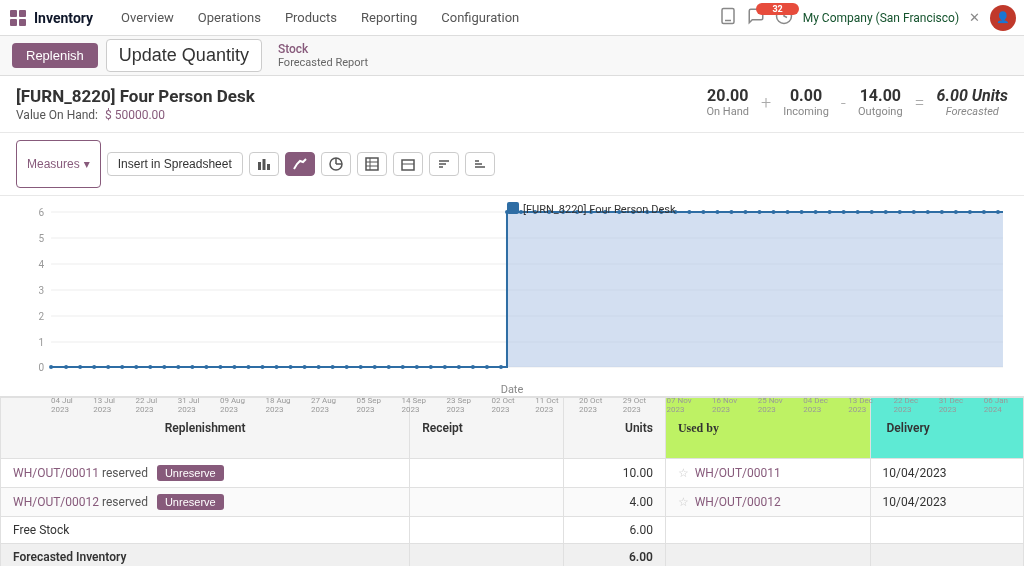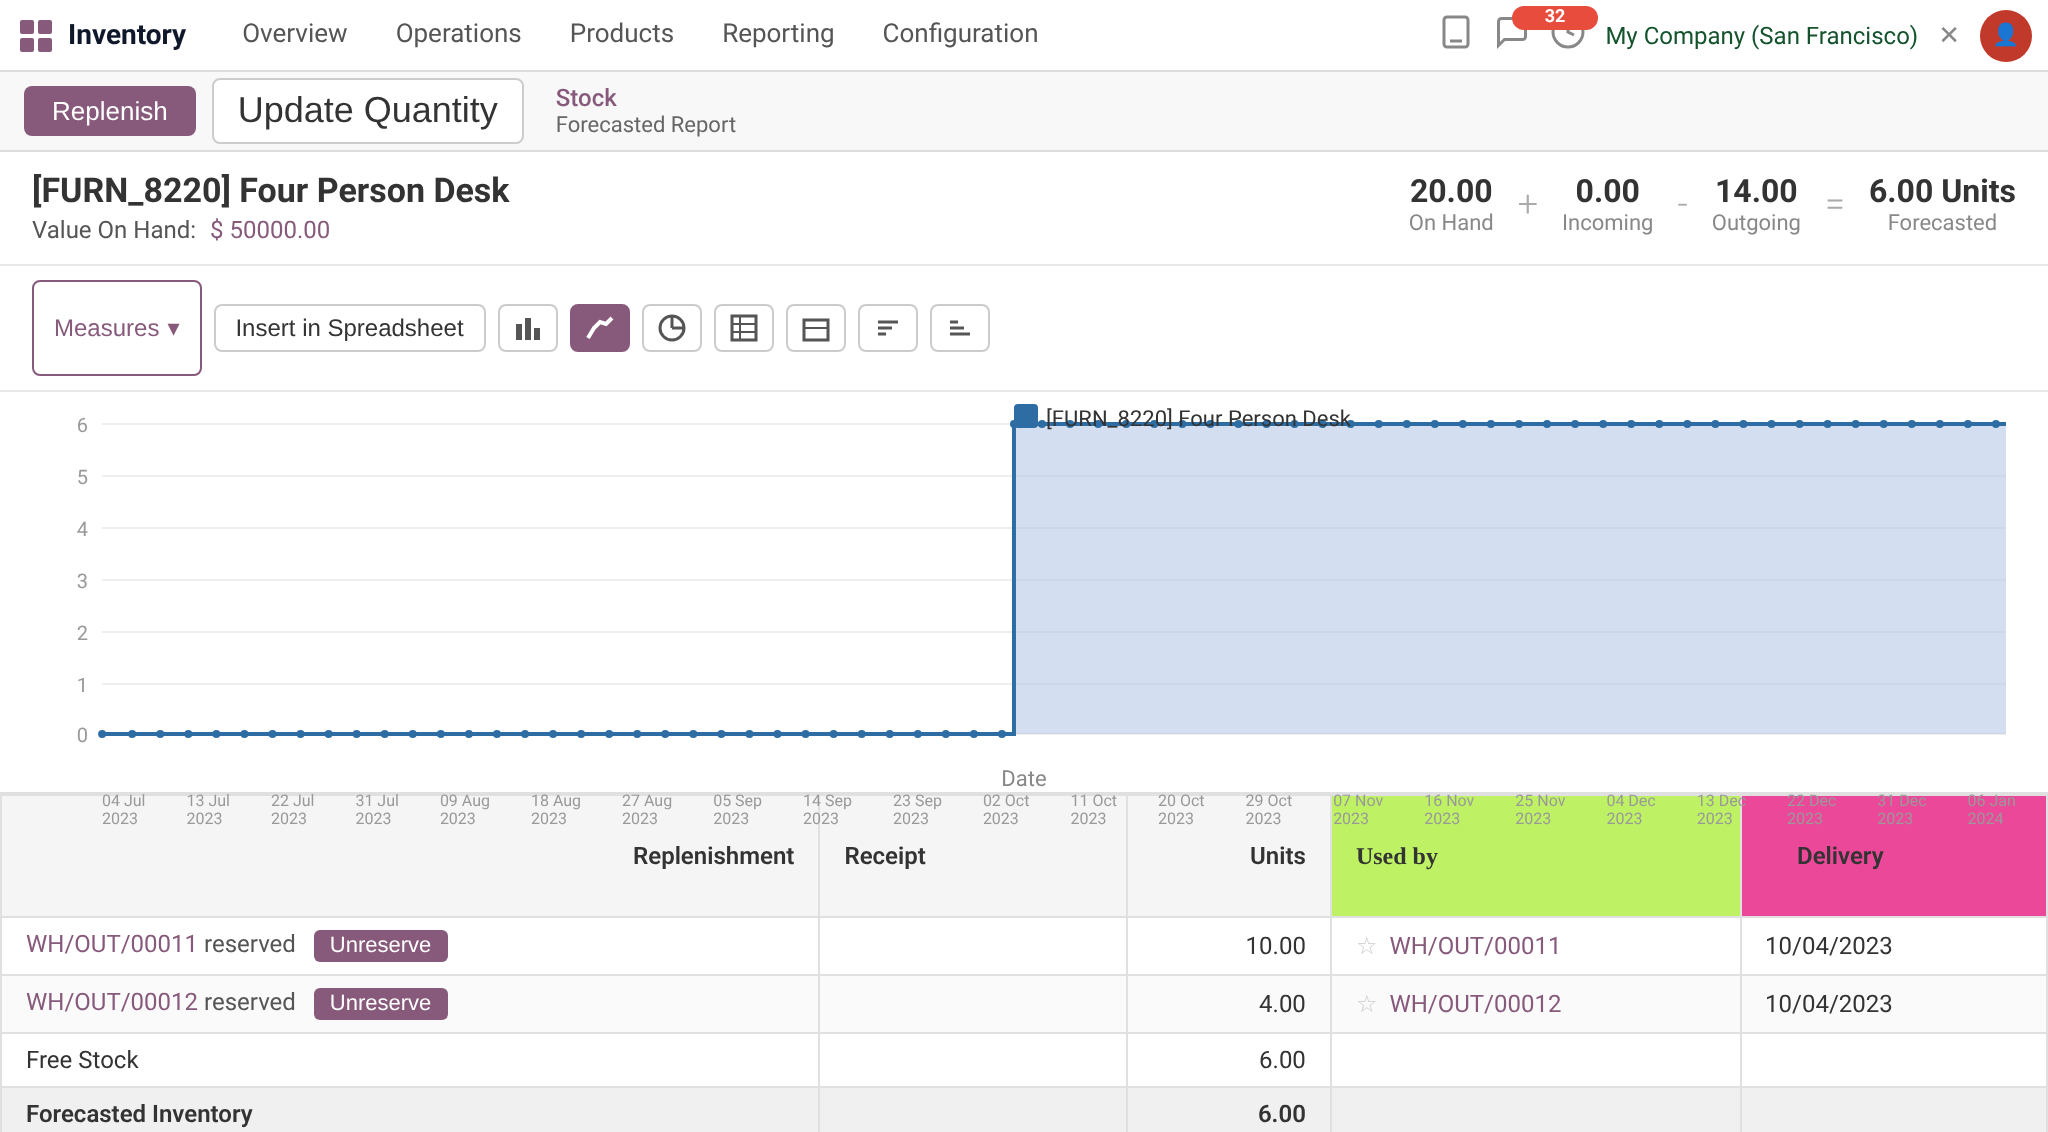--- a/index.html
+++ b/index.html
@@ -91,21 +91,21 @@
     <div style="text-align:center;">
       <div style="font-weight:700;font-size:16px;color:#333;">0.00</div>
       <div style="font-size:11px;color:#888;">Incoming</div>
     </div>
     <div style="font-size:18px;color:#aaa;font-weight:300;">-</div>
     <div style="text-align:center;">
       <div style="font-weight:700;font-size:16px;color:#333;">14.00</div>
       <div style="font-size:11px;color:#888;">Outgoing</div>
     </div>
     <div style="font-size:18px;color:#aaa;font-weight:300;">=</div>
-    <div style="text-align:center;">
+    <div style="text-align:center;font-style:italic;">
       <div style="font-weight:700;font-size:16px;color:#333;">6.00 Units</div>
       <div style="font-size:11px;color:#888;">Forecasted</div>
     </div>
   </div>
 </div>
 
 <div style="display:flex;align-items:center;gap:6px;padding:7px 16px;border-bottom:1px solid #e8e8e8;">
   <button class="btn-measures">
     <span>Measures</span>
     <span>▾</span>
@@ -287,25 +287,25 @@
       <span>22 Dec<br>2023</span>
       <span>31 Dec<br>2023</span>
       <span>06 Jan<br>2024</span>
   </div>
 </div>
 
 <div style="padding:0;border-top:1px solid #e0e0e0;">
   <table class="data-table" style="width:100%;border-collapse:collapse;font-size:12px;">
     <thead>
       <tr>
-        <th style="background:#f5f5f5;border:1px solid #e0e0e0;padding:23px 12px;text-align:right;font-weight:600;color:#333;width:40%;">Replenishment</th>
+        <th style="background:#f5f5f5;border:1px solid #e0e0e0;padding:23px 12px;text-align:center;font-weight:600;color:#333;width:40%;">Replenishment</th>
         <th style="background:#f5f5f5;border:1px solid #e0e0e0;padding:6px 12px;text-align:left;font-weight:600;color:#333;width:15%;">Receipt</th>
         <th style="background:#f5f5f5;border:1px solid #e0e0e0;padding:6px 12px;text-align:right;font-weight:600;color:#333;width:10%;">Units</th>
         <th style="background:#bef264;border:1px solid #e0e0e0;padding:6px 12px;text-align:left;font-weight:600;color:#333;width:20%;font-family:Liberation Serif, serif;">Used by</th>
-        <th style="background:#ec4899;border:1px solid #e0e0e0;padding:6px 28px;text-align:left;font-weight:600;color:#333;width:15%;">Delivery</th>
+        <th style="background:#5eead4;border:1px solid #e0e0e0;padding:6px 16px;text-align:left;font-weight:600;color:#333;width:15%;">Delivery</th>
       </tr>
     </thead>
     <tbody>
 
       <tr>
         <td style="border:1px solid #e0e0e0;padding:6px 12px;">
           <a style="color:#875A7B;text-decoration:none;cursor:pointer;">WH/OUT/00011</a>
           <span style="color:#555;"> reserved</span>
           <button class="btn-unreserve">Unreserve</button>
         </td>

